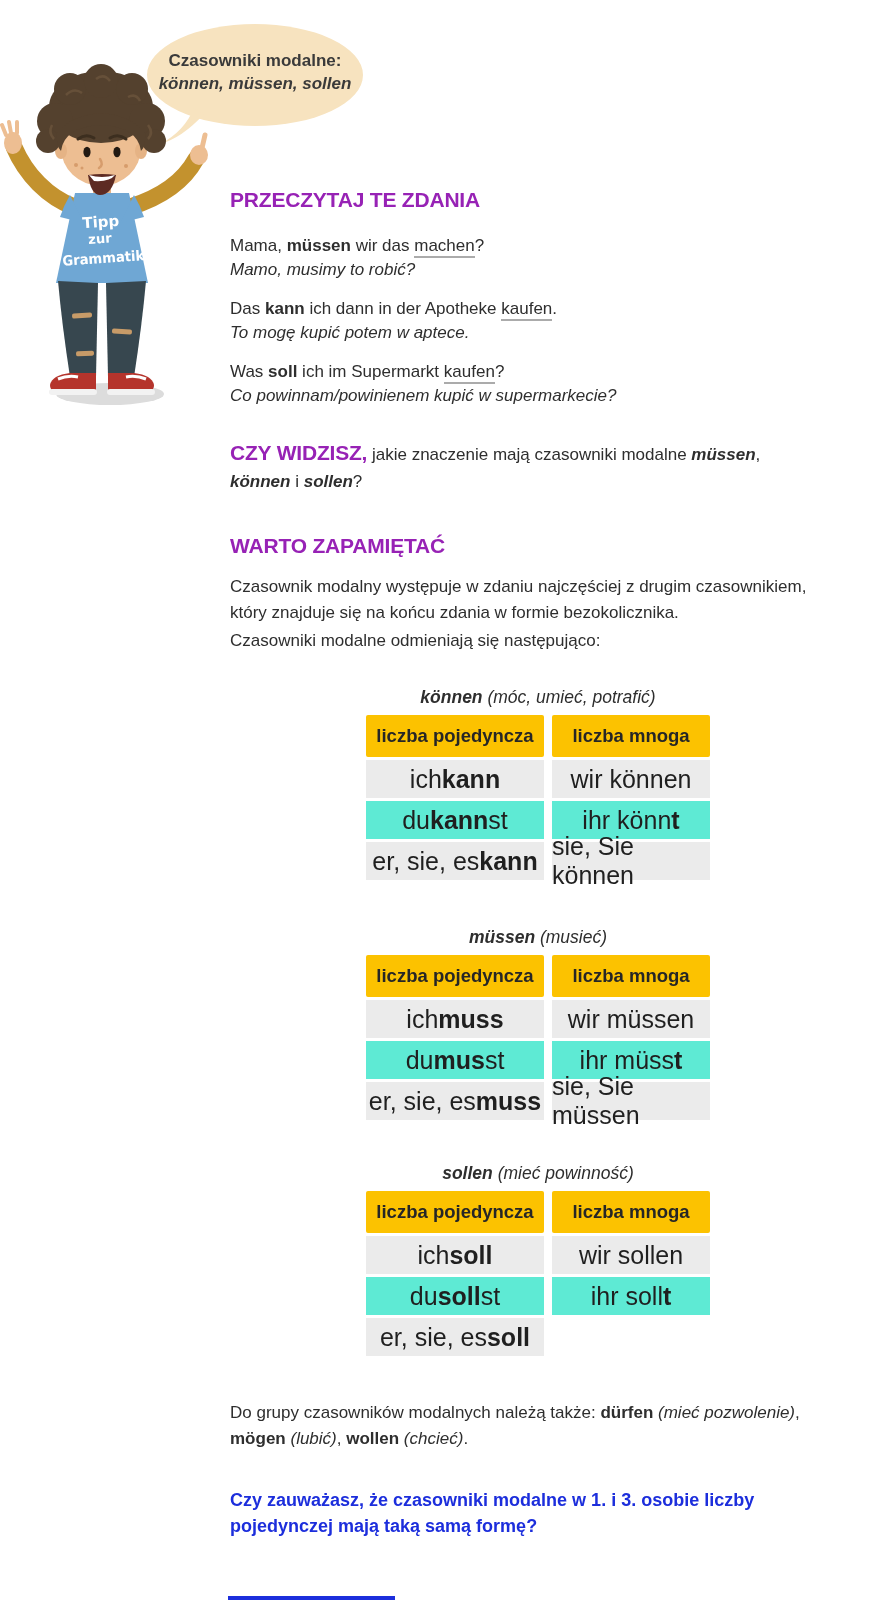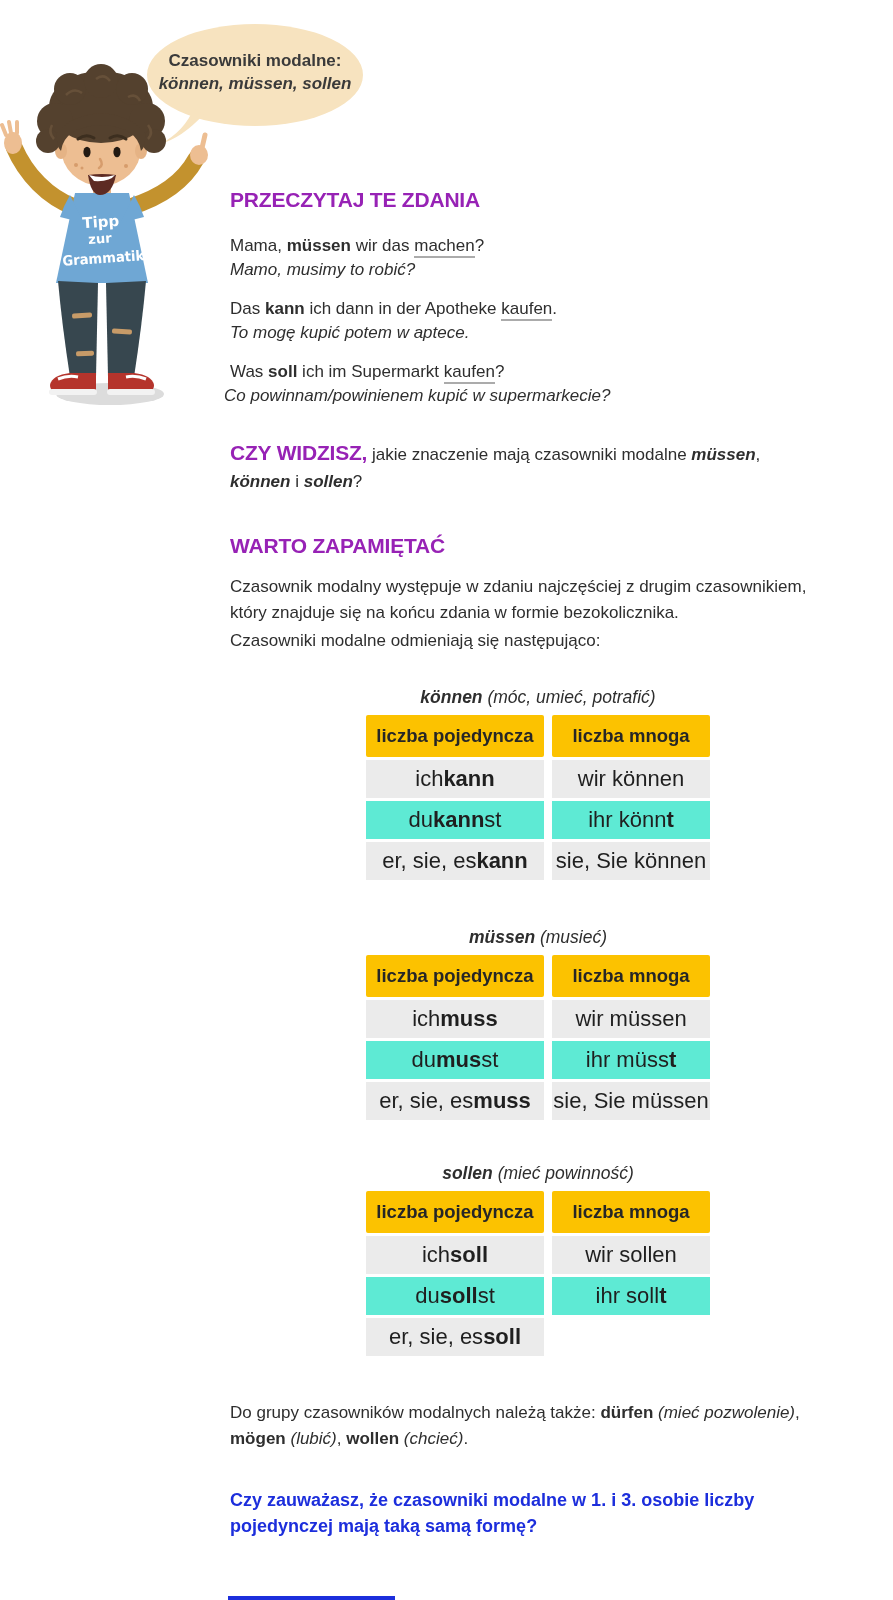--- a/index.html
+++ b/index.html
@@ -21,21 +21,21 @@
   #bubble-text{width:214px;text-align:center;font-size:17px;line-height:1.35;color:#3a3a3a;}
   #bubble-text .l1{font-weight:700;}
   #bubble-text .l2{font-weight:700;font-style:italic;}
   
   .tbl{width:344px;left:326px;padding-left:40px;}
   .tbl-title{height:22px;margin-bottom:7px;text-align:center;font-size:17.5px;line-height:22px;}
   .tbl-grid{display:grid;grid-template-columns:178px 158px;grid-template-rows:42px 38px 38px 38px;
             column-gap:8px;row-gap:3px;}
   .th{background:#fcc200;display:flex;align-items:center;justify-content:center;
       font-weight:700;font-size:18.5px;color:#262626;border-radius:2px;}
-  .td{display:flex;align-items:center;justify-content:center;font-size:22px;color:#1f1f1f;}
+  .td{display:flex;align-items:center;justify-content:center;font-size:25px;color:#1f1f1f;}
   .row-g{background:#ebebeb;}
   .row-c{background:#5eead4;}
   
   .blue-q{color:#1c2edc;font-weight:700;font-size:18px;line-height:1.45;}
   .bottom-line{background:#1c2edc;}
 </style>
 </head>
 <body>
 
 <div id="page">
@@ -131,21 +131,21 @@
 
   <div class="abs de-line" style="left:230px;top:235px"><span>Mama, </span><span class="sb">müssen</span><span> wir das </span><span class="su">machen</span><span>?</span></div>
 
   <div class="abs purple-h" style="left:230px;top:188px">PRZECZYTAJ TE ZDANIA</div>
   <div class="abs pl-line" style="left:230px;top:259px">Mamo, musimy to robić?</div>
 
   <div class="abs de-line" style="left:230px;top:298px"><span>Das </span><span class="sb">kann</span><span> ich dann in der Apotheke </span><span class="su">kaufen</span><span>.</span></div>
   <div class="abs pl-line" style="left:230px;top:322px">To mogę kupić potem w aptece.</div>
 
   <div class="abs de-line" style="left:230px;top:361px"><span>Was </span><span class="sb">soll</span><span> ich im Supermarkt </span><span class="su">kaufen</span><span>?</span></div>
-  <div class="abs pl-line" style="left:224px;top:385px">Co powinnam/powinienem kupić w supermarkecie?</div>
+  <div class="abs pl-line" style="left:230px;top:385px">Co powinnam/powinienem kupić w supermarkecie?</div>
 
   <div class="abs body-text" style="left:230px;top:437px;width:690px">
     <span class="purple-inline">CZY WIDZISZ,</span><span><span> jakie znaczenie mają czasowniki modalne </span><span class="sb si">müssen</span><span>,</span><br><span class="sb si">können</span><span> i </span><span class="sb si">sollen</span><span>?</span></span>
   </div>
 
   <div class="abs purple-h" style="left:230px;top:534px">WARTO ZAPAMIĘTAĆ</div>
   <div class="abs body-text" style="left:230px;top:574px;width:690px"><span>Czasownik modalny występuje w zdaniu najczęściej z drugim czasownikiem,</span><br><span>który znajduje się na końcu zdania w formie bezokolicznika.</span></div>
   <div class="abs body-text" style="left:230px;top:628px;width:690px">Czasowniki modalne odmieniają się następująco:</div>
 
   <div class="abs tbl" style="top:686px">

